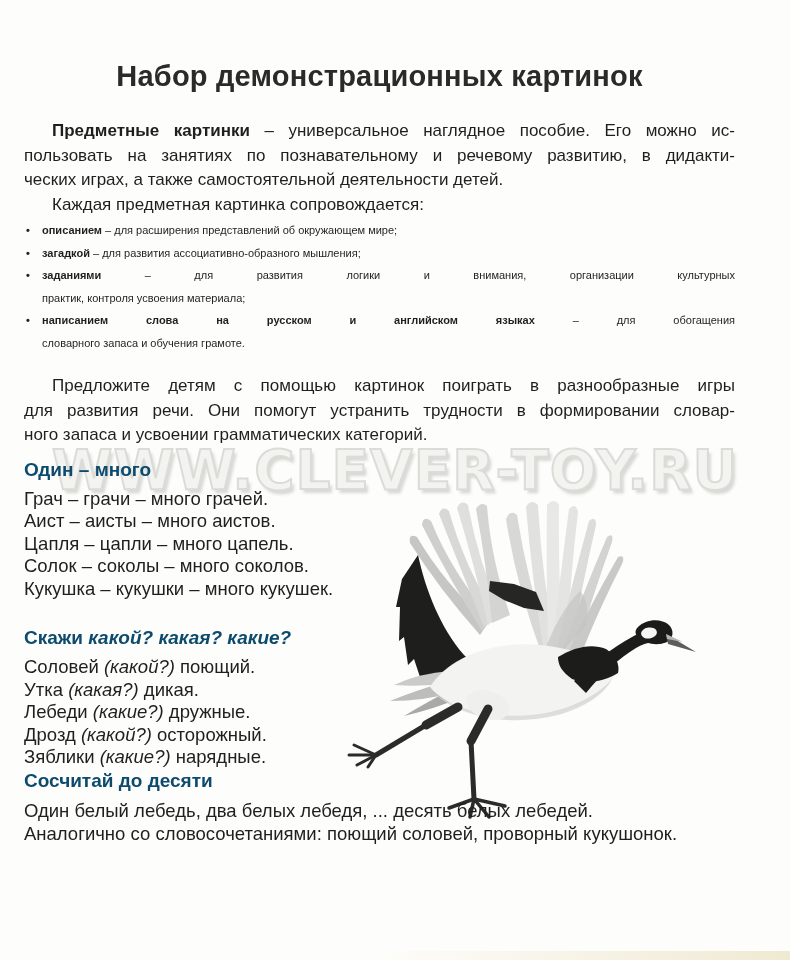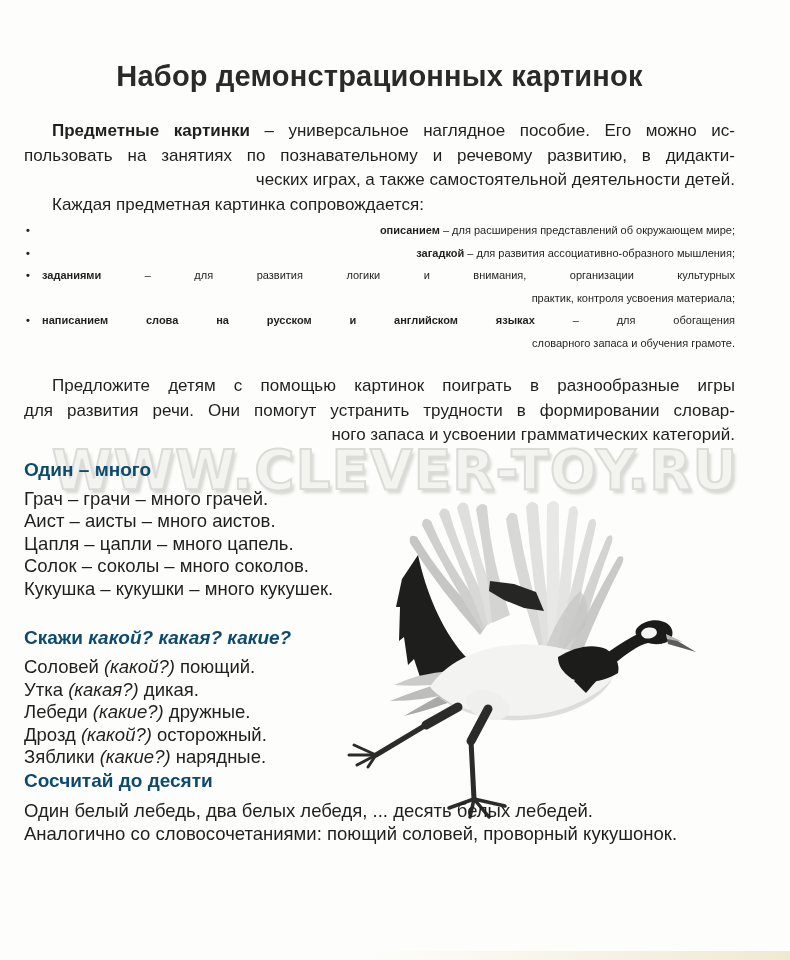--- a/index.html
+++ b/index.html
@@ -23,21 +23,21 @@
     font-size:29px;
     line-height:37px;
     font-weight:bold;
     color:#2a2a2a;
     letter-spacing:.2px;
   }
   h1 span{display:block;}
   
   .para{margin:0;font-size:17px;line-height:24.5px;}
   .jl{display:block;text-align:justify;text-align-last:justify;}
-  .ll{display:block;text-align:right;}
+  .ll{display:block;text-align:left;}
   .ind{text-indent:28px;}
   .gap-top{margin-top:20px;}
   
   ul.bullets{
     list-style:none;
     margin:2px 0 0 0;
     padding:0;
     font-size:11px;
     line-height:22.5px;
   }

